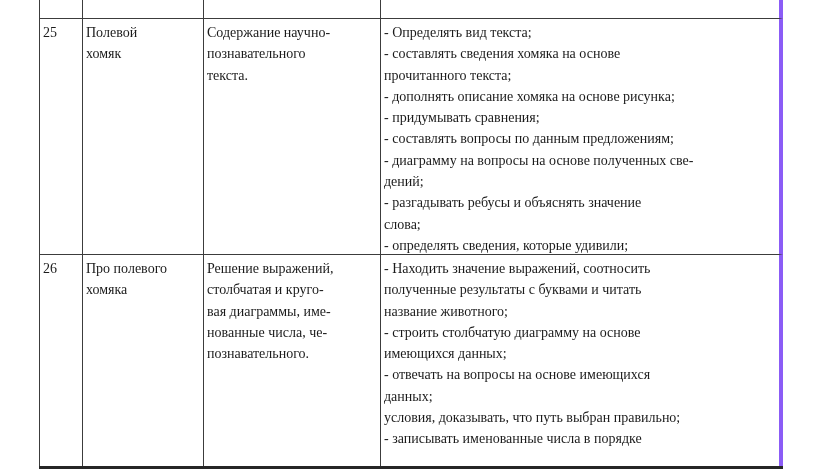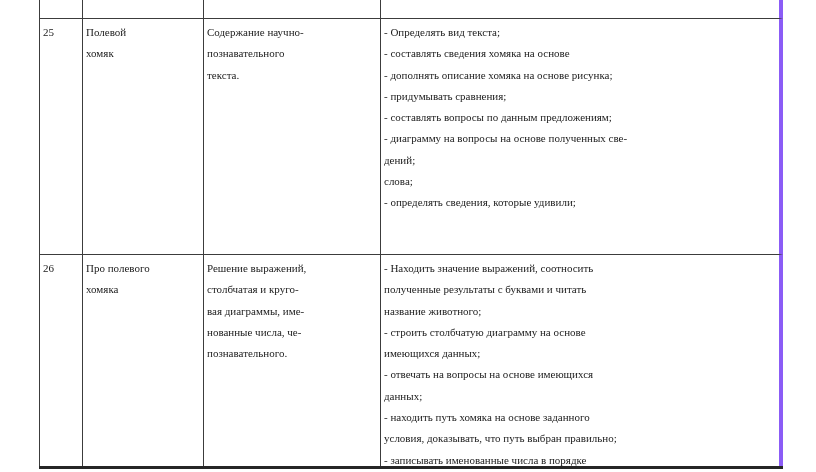--- a/index.html
+++ b/index.html
@@ -21,21 +21,21 @@
     height: 466px;
     display: grid;
     grid-template-columns: 43px 121px 177px 403px;
     grid-template-rows: 18px 236px 1fr;
     overflow: hidden;
   }
   .cell {
     border-left: 1px solid #3c3c3c;
     padding: 3px 3px 0 3px;
     overflow: hidden;
-    font-size: 11px;
+    font-size: 14px;
     line-height: 21.3px;
   }
   .cell.last { border-right: 4px solid #8b5cf6; }
   .cell.bordered-top { border-top: 1px solid #3c3c3c; }
   .line { white-space: pre; }
   .thick-line {
     position: absolute;
     left: 39px;
     top: 466px;
     width: 744px;
@@ -62,25 +62,27 @@
         <div class="line">хомяк</div>
       </div>
     <div class="cell bordered-top">
         <div class="line">Содержание научно-</div>
         <div class="line">познавательного</div>
         <div class="line">текста.</div>
       </div>
     <div class="cell bordered-top last">
         <div class="line">- Определять вид текста;</div>
         <div class="line">- составлять сведения хомяка на основе</div>
+        <div class="line">прочитанного текста;</div>
         <div class="line">- дополнять описание хомяка на основе рисунка;</div>
         <div class="line">- придумывать сравнения;</div>
         <div class="line">- составлять вопросы по данным предложениям;</div>
         <div class="line">- диаграмму на вопросы на основе полученных све-</div>
         <div class="line">дений;</div>
+        <div class="line">- разгадывать ребусы и объяснять значение</div>
         <div class="line">слова;</div>
         <div class="line">- определять сведения, которые удивили;</div>
       </div>
 
     <div class="cell bordered-top">
       <div class="line">26</div>
     </div>
     <div class="cell bordered-top">
         <div class="line">Про полевого</div>
         <div class="line">хомяка</div>
@@ -93,20 +95,19 @@
         <div class="line">познавательного.</div>
       </div>
     <div class="cell bordered-top last">
         <div class="line">- Находить значение выражений, соотносить</div>
         <div class="line">полученные результаты с буквами и читать</div>
         <div class="line">название животного;</div>
         <div class="line">- строить столбчатую диаграмму на основе</div>
         <div class="line">имеющихся данных;</div>
         <div class="line">- отвечать на вопросы на основе имеющихся</div>
         <div class="line">данных;</div>
-        <div class="line">- находить путь хомяка на основе заданного</div>
         <div class="line">условия, доказывать, что путь выбран правильно;</div>
         <div class="line">- записывать именованные числа в порядке</div>
       </div>
 
   </div>
   <div class="thick-line"></div>
 </div>
 
 </body></html>

